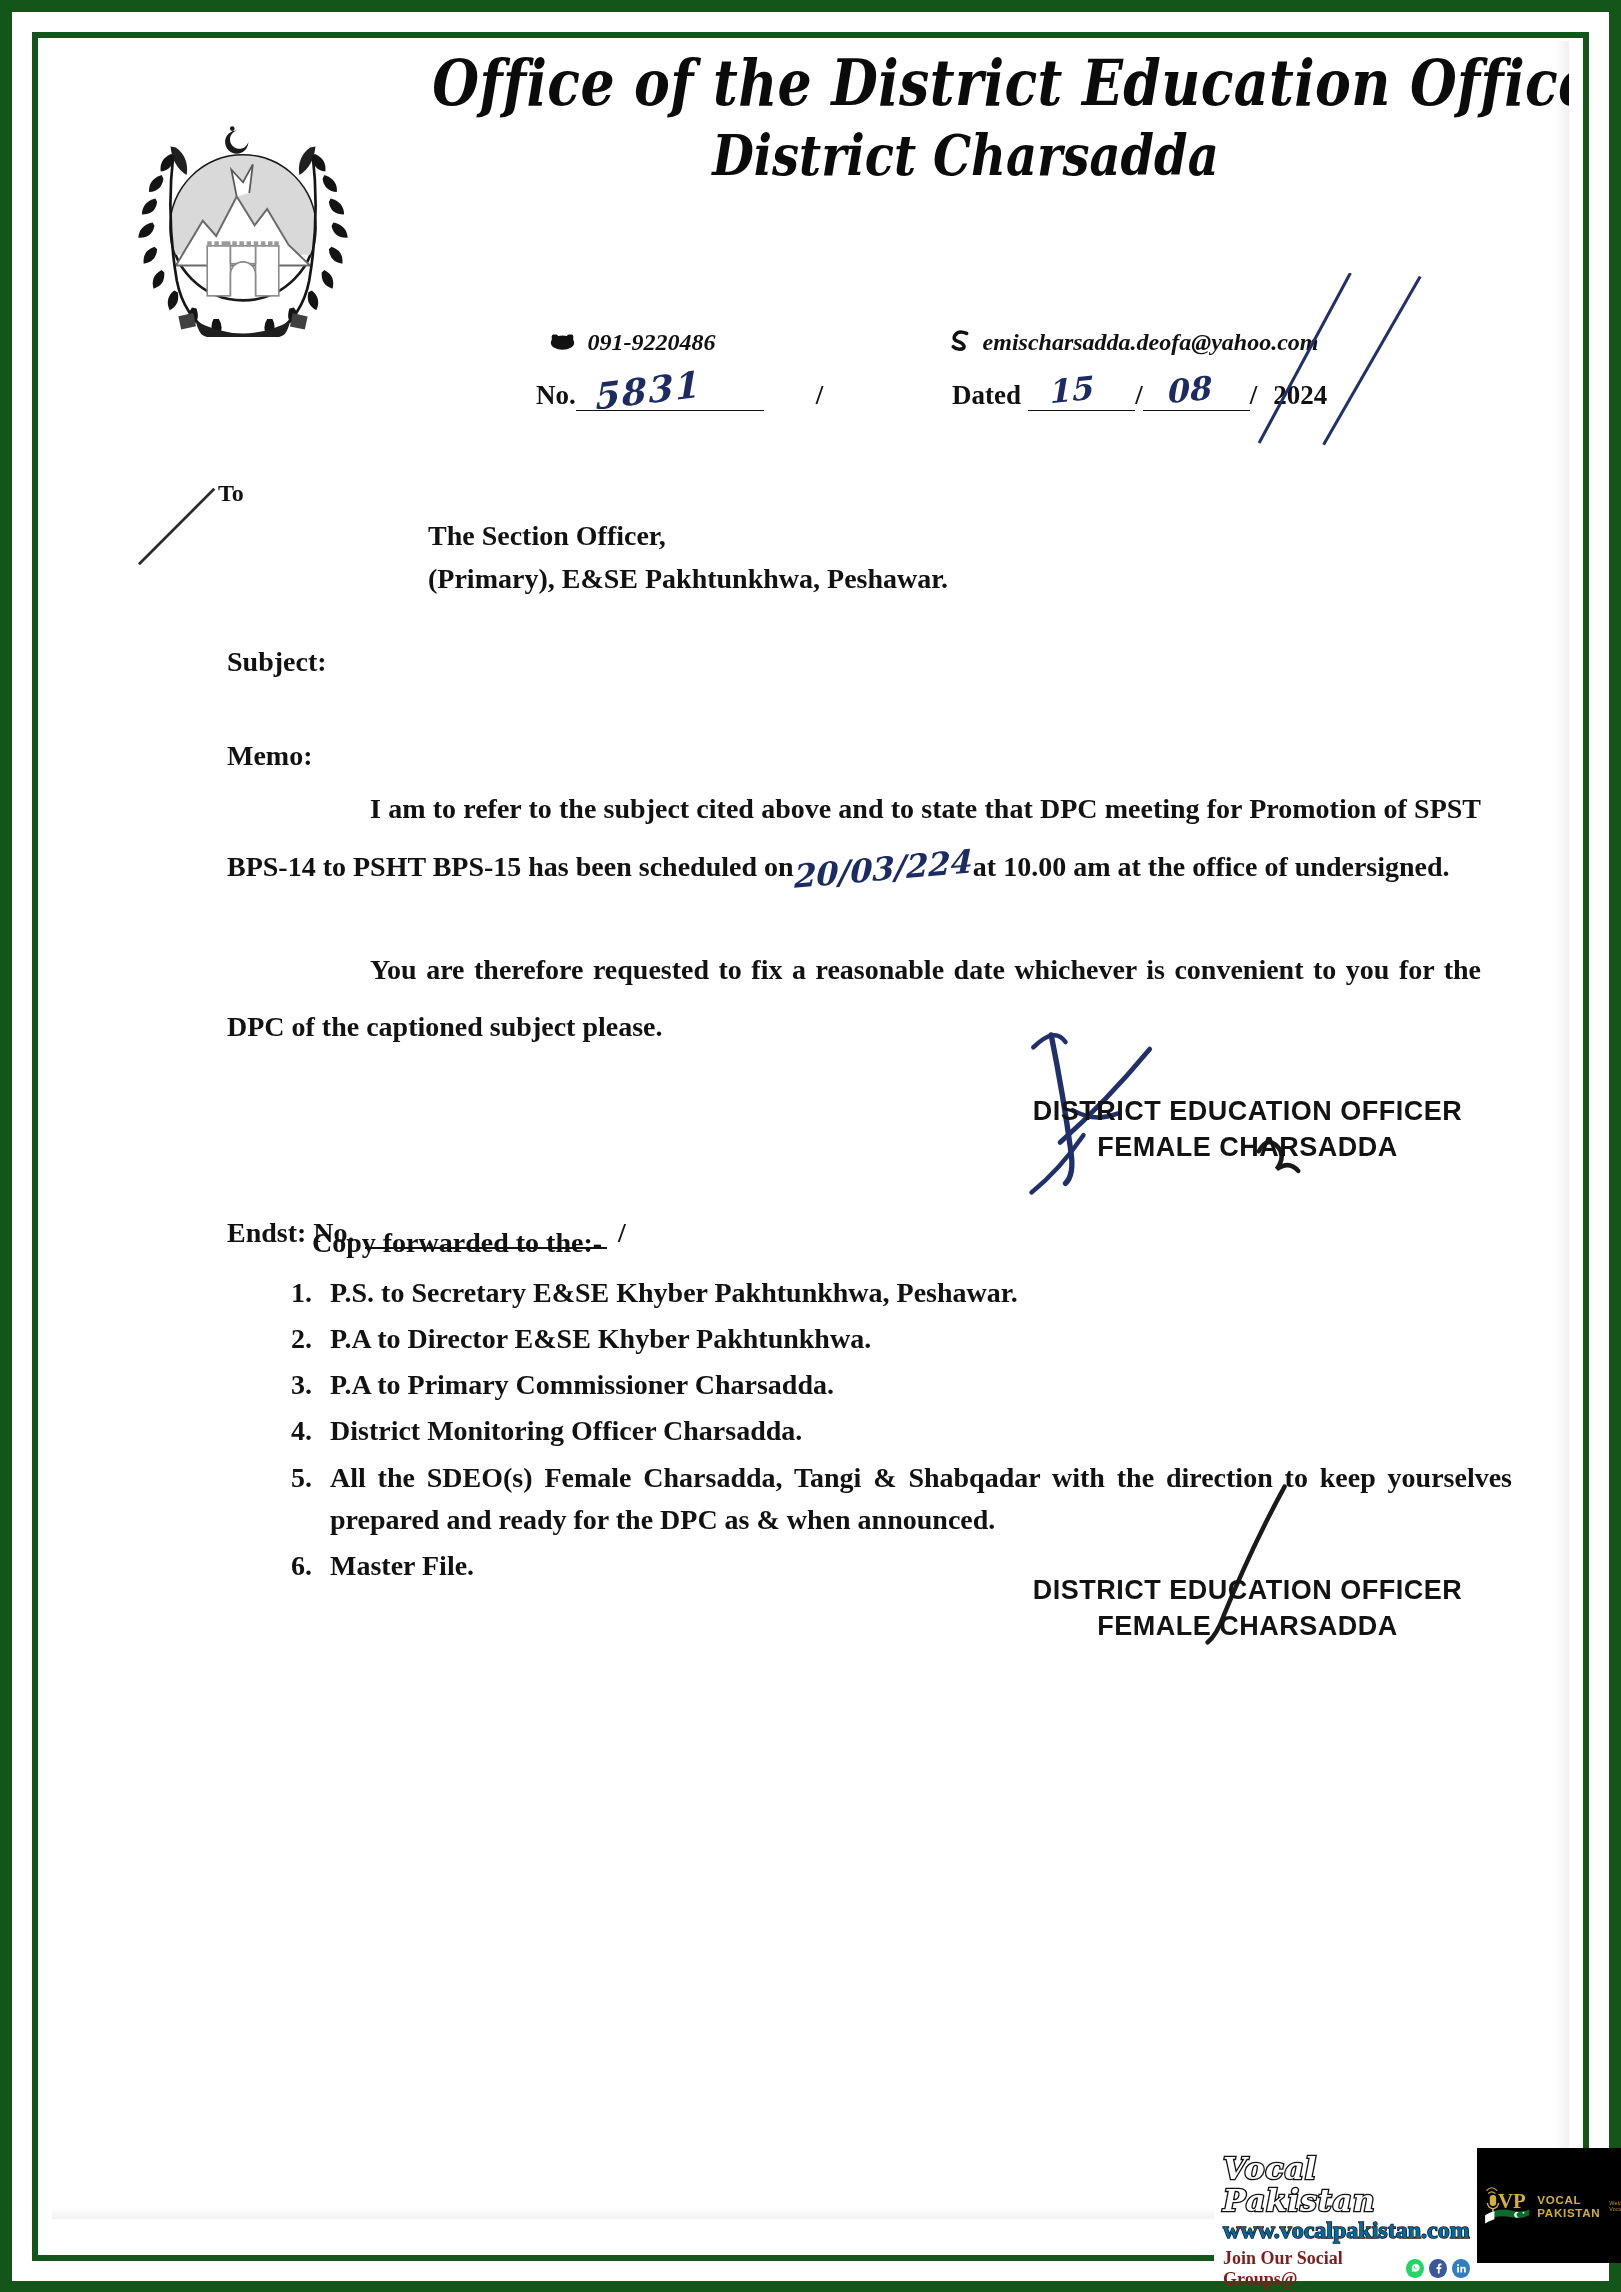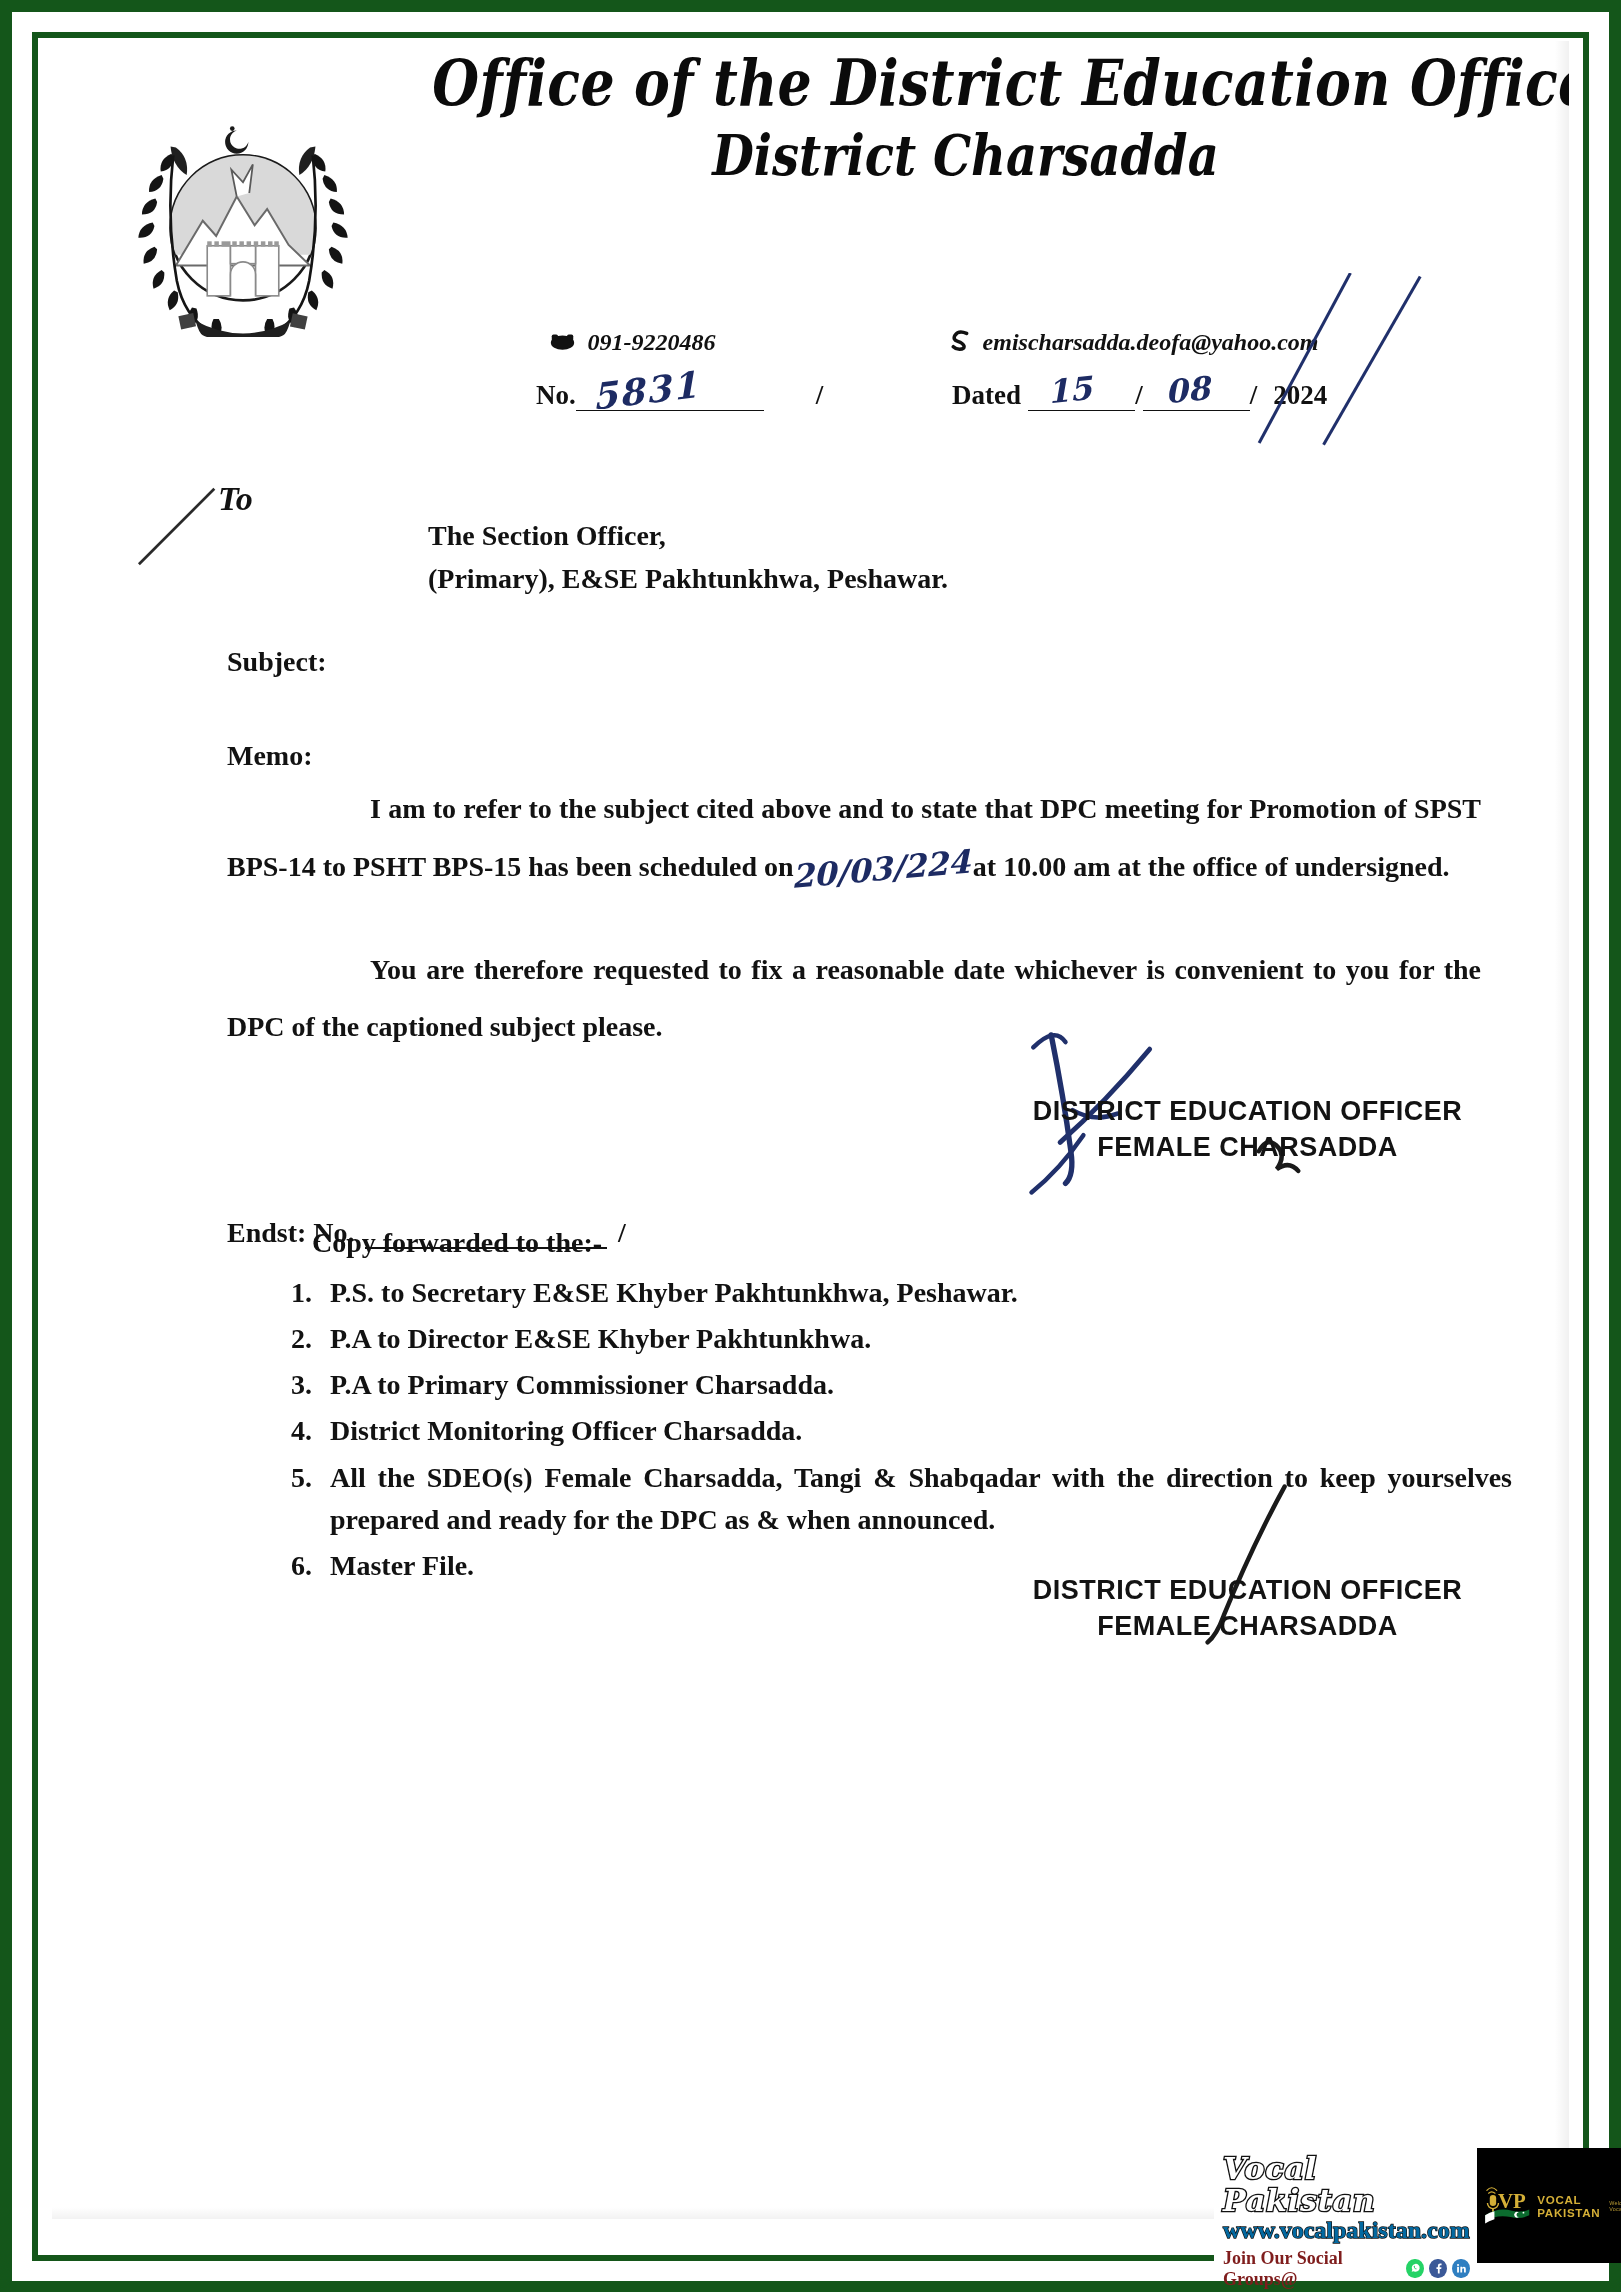--- a/index.html
+++ b/index.html
@@ -178,23 +178,22 @@
     left: 0;
     top: 421px;
     width: 100%;
     color: #121212;
     font-family: "Liberation Serif", serif;
   }
   #to-label {
     position: absolute;
     left: 166px;
     top: 18px;
-    font-size: 34px;
-    font-weight: 700;
-    font-style: italic;
+    font-size: 24px;
+    font-weight: 700;
   }
   #to-slash {
     position: absolute;
     left: 85px;
     top: 25px;
     width: 99px;
     height: 79px;
   }
   #addressee {
     position: absolute;

